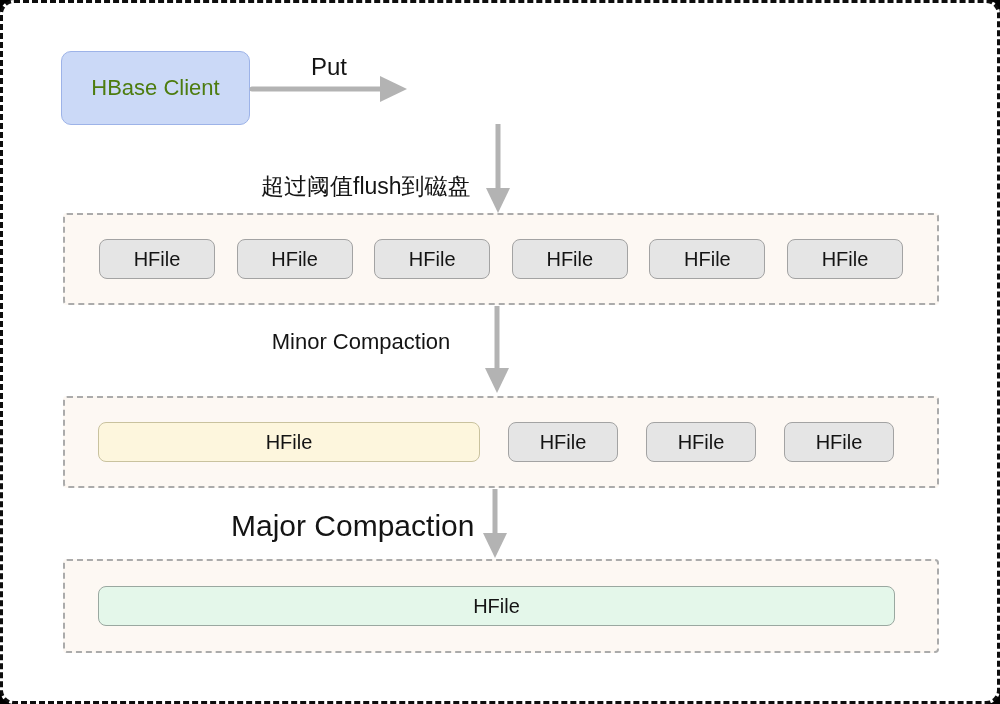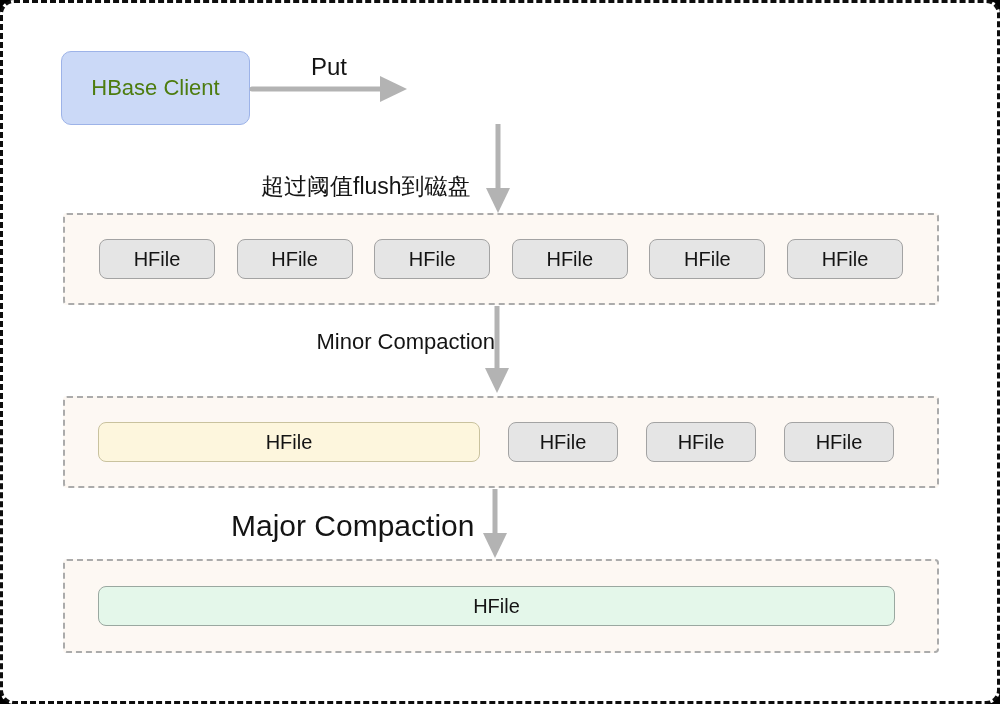--- a/index.html
+++ b/index.html
@@ -43,21 +43,21 @@
     border: 1.5px solid var(--memstore-border, #e0a9ae);
   }
   .edge-label {
     position: absolute;
     color: #141414;
     font-weight: 500;
     white-space: nowrap;
   }
   .label-put   { left: 246px; top: 50px;  width: 160px; text-align: center; font-size: 24px; }
   .label-flush { left: 258px; top: 142px; width: 258px; text-align: left;   font-size: 23px; margin-top: 26px; }
-  .label-minor { left: 252px; top: 326px; width: 240px; text-align: right; font-size: 22px; }
+  .label-minor { left: 238px; top: 326px; width: 240px; text-align: center; font-size: 22px; }
   .label-major { left: 228px; top: 506px; width: 240px; text-align: center; font-size: 30px; }
   .arrow { position: absolute; }
   .container {
     position: absolute;
     left: 60px;
     width: 876px;
     box-sizing: border-box;
     background: var(--container-fill, #fdf8f3);
     border: 2px dashed var(--container-border, #ababab);
     border-radius: 4px;

